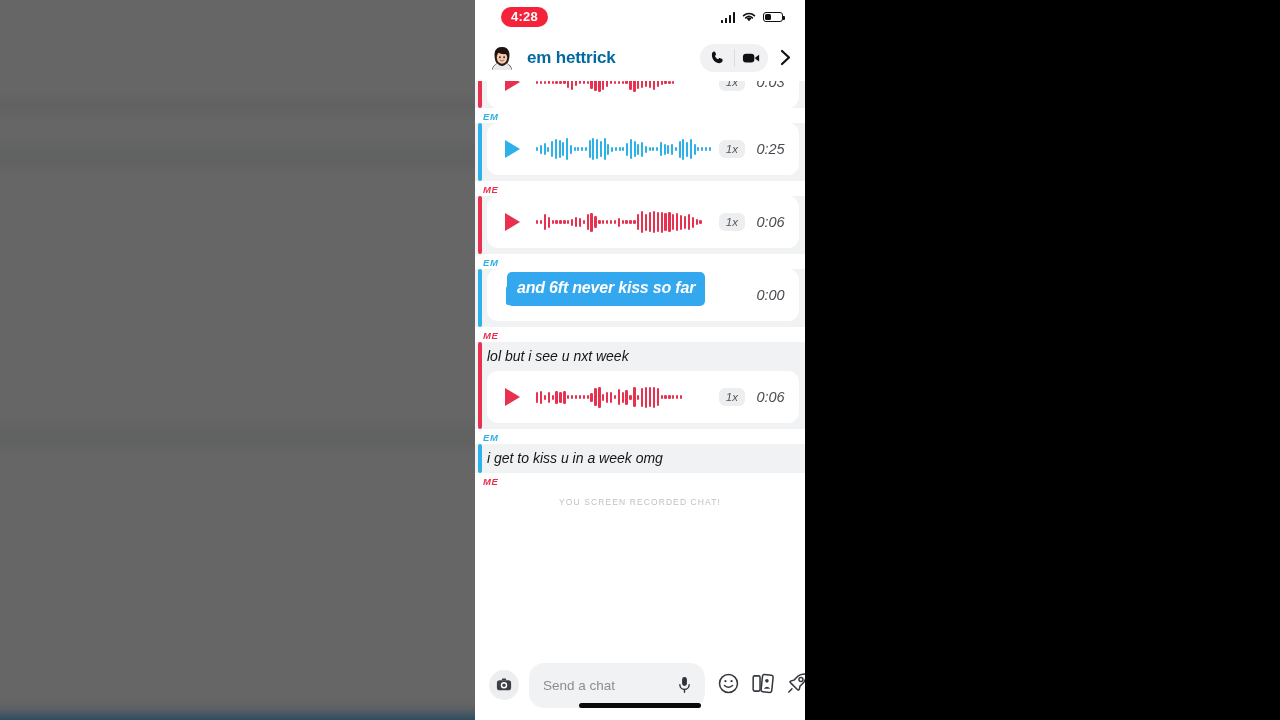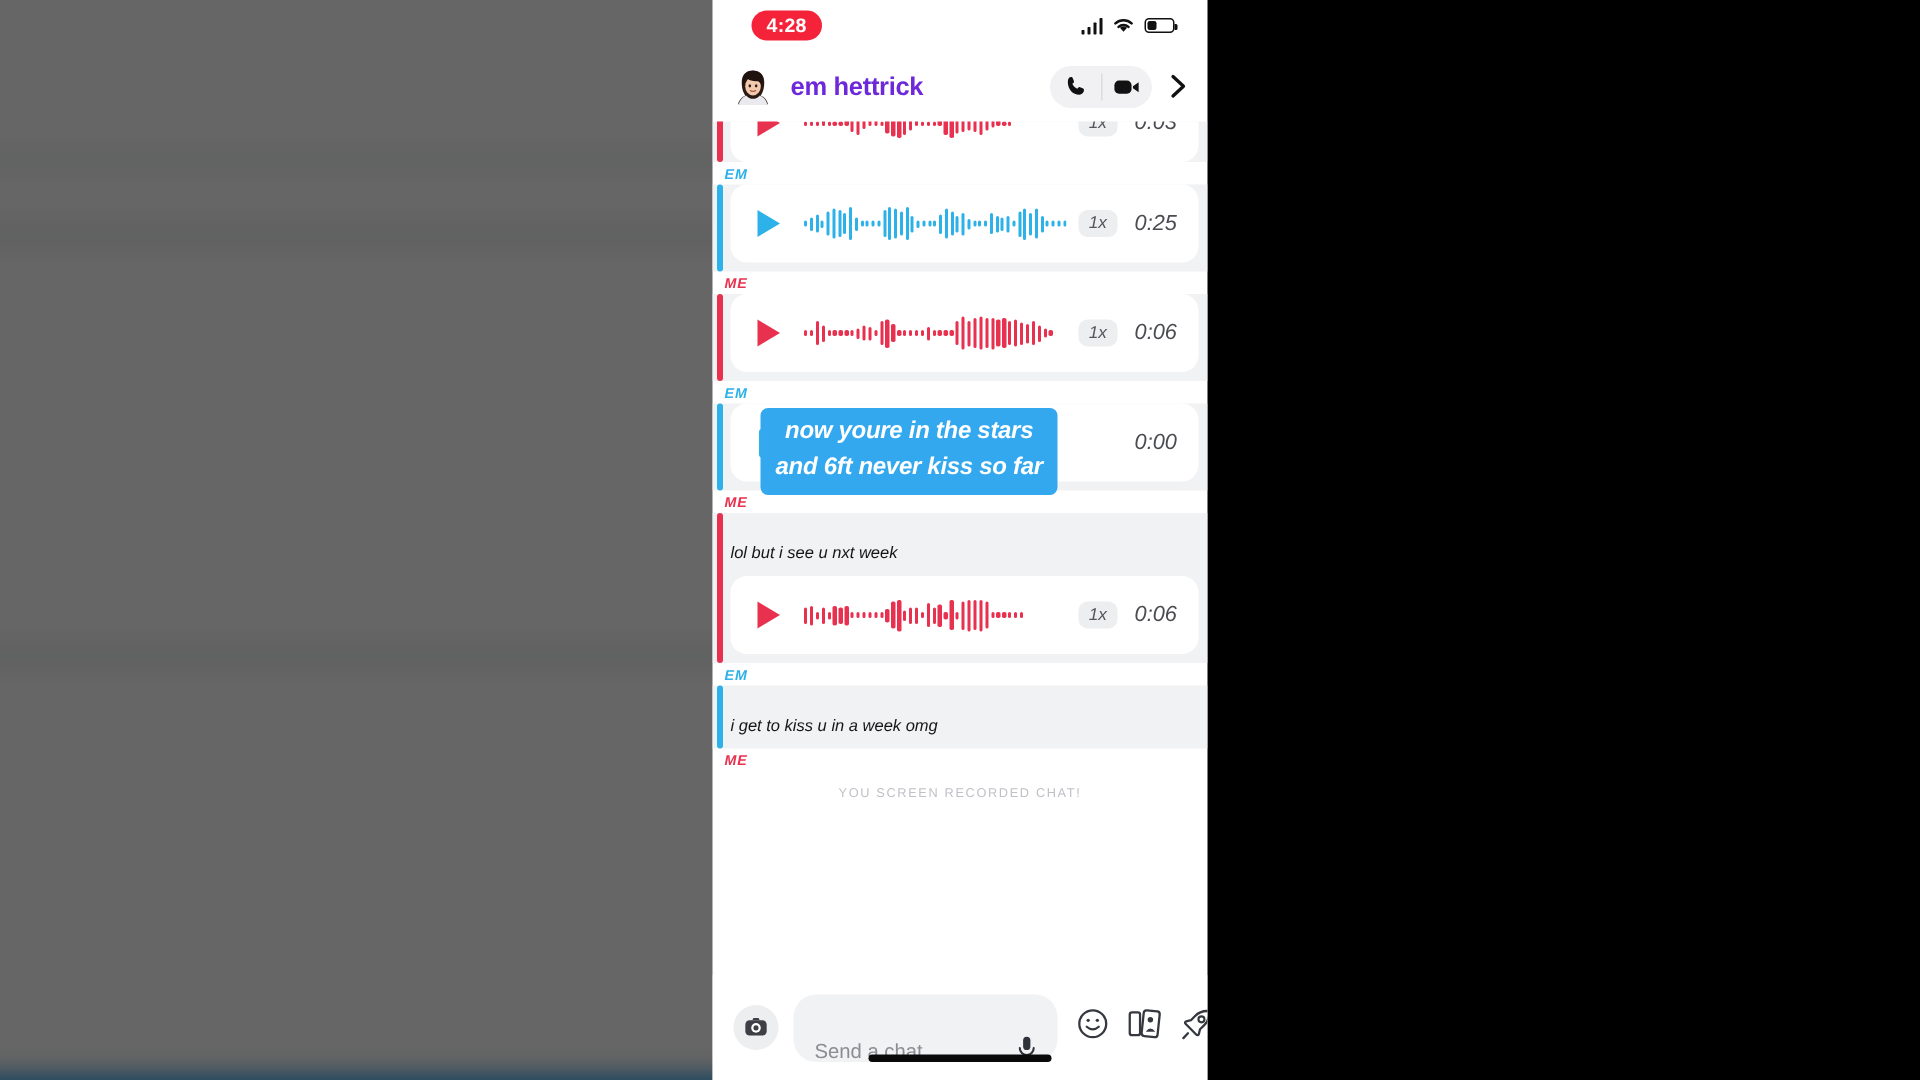--- a/index.html
+++ b/index.html
@@ -40,42 +40,42 @@
   .sig i { width:2.5px; background:#111; display:block; border-radius:.5px; }
   .sig i:nth-child(1){height:3px;} .sig i:nth-child(2){height:5px;}
   .sig i:nth-child(3){height:8px;} .sig i:nth-child(4){height:11px; background:#111;}
   .batt { width:20px; height:10.5px; border:1.3px solid #111; border-radius:3px; position:relative; }
   .batt:after { content:""; position:absolute; right:-3.2px; top:3px; width:1.8px; height:4px; background:#111; border-radius:0 1px 1px 0;}
   .batt i { position:absolute; left:1.2px; top:1.2px; bottom:1.2px; width:6px; background:#111; border-radius:1.5px; display:block;}
 
   
   .header { position:relative; height:47px; display:flex; align-items:center; padding:0 12px; }
   .avatar { width:30px; height:30px; border-radius:50%; overflow:hidden; flex:0 0 30px; background:#fff; position:relative; }
-  .hname { font-size:17px; font-weight:bold; color:#6d28d9; margin-left:10px; letter-spacing:-.2px; }
+  .hname { font-size:17px; font-weight:bold; color:#0369a1; margin-left:10px; letter-spacing:-.2px; }
   .hbtns { margin-left:auto; display:flex; align-items:center; }
   .pillbtns { display:flex; background:#F1F1F3; border-radius:16px; height:28px; align-items:center; }
   .pillbtn { width:34px; height:28px; display:flex; align-items:center; justify-content:center; position:relative; }
   .pillbtn + .pillbtn:before { content:""; position:absolute; left:0; top:5px; bottom:5px; width:1px; background:#dcdce0; }
   .chev { margin-left:9px; width:16px; display:flex; align-items:center; justify-content:center; }
 
   
   .chat { position:relative; height:auto; }
 
   .msg { position:relative;font-style:italic; }
   .who { font-size:9.5px; font-weight:bold; letter-spacing:.6px; padding:3px 0 1px 8px; }
   .who.em { color:#2CB1E8; }
   .who.me { color:#E8314F; }
 
   .body { position:relative; background:#F1F2F4; padding-left:8px; }
   .body.plain { background:#F1F2F4; }
   .bar { position:absolute; left:3px; top:0; bottom:0; width:3.5px; border-radius:2px; }
   .bar.em { background:#2CB1E8; }
   .bar.me { background:#E8314F; }
 
-  .txt { font-size:11px; color:#151515; padding:19px 6px 7px 4px; line-height:16px; }
+  .txt { font-size:14px; color:#151515; padding:6px 6px 7px 4px; line-height:16px; }
 
   .voice {
     margin:0 6px 0 4px; background:#fff; border-radius:11px;
     height:52px; display:flex; align-items:center; padding:0 12px;
   }
   .play { width:0; height:0; border-left:15px solid currentColor; border-top:9px solid transparent; border-bottom:9px solid transparent; margin-left:6px; }
   .pause { display:flex; gap:5px; margin-left:7px; }
   .pause i { width:5px; height:19px; background:currentColor; border-radius:2px; display:block; }
   .wave { flex:1; display:flex; align-items:center; gap:1.6px; margin:0 8px 0 16px; height:24px; overflow:hidden; }
   .wave b { width:2.3px; border-radius:1.2px; background:currentColor; display:block; }
@@ -93,21 +93,21 @@
   .delivered { margin:0 6px 0 4px; background:#fff; border-radius:11px; height:44px; display:flex; align-items:center; padding:0 14px; }
   .dv-arrow { width:0; height:0; border-left:16px solid #E8314F; border-top:9px solid transparent; border-bottom:9px solid transparent; }
   .dv-arrow-wrap{ position:relative; width:18px; height:18px; display:flex; align-items:center;}
   .dv-txt { font-size:14.5px; color:#141414; margin-left:12px; }
 
   .notice { text-align:center; font-size:8.5px; letter-spacing:1.1px; color:#BFC1C6; padding:9px 0 6px; }
 
   
   .inputbar { position:absolute; left:0; right:0; bottom:0; height:70px; background:#fff; display:flex; align-items:center; padding:0 14px; }
   .cam { width:30px; height:30px; border-radius:50%; background:#EDEEF0; display:flex; align-items:center; justify-content:center; flex:0 0 30px; }
-  .sendbox { flex:0 0 176px; height:45px; background:#F1F2F4; border-radius:15px; display:flex; align-items:flex-end; padding:0 14px; margin-left:10px; }
+  .sendbox { flex:0 0 176px; height:45px; background:#F1F2F4; border-radius:15px; display:flex; align-items:center; padding:0 14px; margin-left:10px; }
   .sendbox span { font-size:13.5px; color:#8B8D92; }
   .mic { margin-left:auto; display:flex; align-items:center; }
   .tray { display:flex; align-items:center; gap:13px; margin-left:13px; }
   .homebar { position:absolute; left:50%; transform:translateX(-50%); bottom:12px; width:122px; height:5px; background:#0a0a0a; border-radius:3px; }
 
   .clip { position:relative; overflow:hidden; }
 </style>
 </head>
 <body>
 
@@ -398,21 +398,20 @@
           <div class="bar em"></div>
           <div class="voice">
             <span class="pause">
                 <i></i>
                 <i></i>
               </span>
             <span class="wave"></span>
             <span class="dur">0:00</span>
           </div>
           <div class="bubble">
-            <div>now youre in the stars</div>
             <div>and 6ft never kiss so far</div>
           </div>
         </div>
       </div>
 
       <div class="msg">
         <div class="who me">ME</div>
         <div class="body" style="color:#E8314F; padding-bottom:6px;">
           <div class="bar me"></div>
           <div class="txt">lol but i see u nxt week</div>

